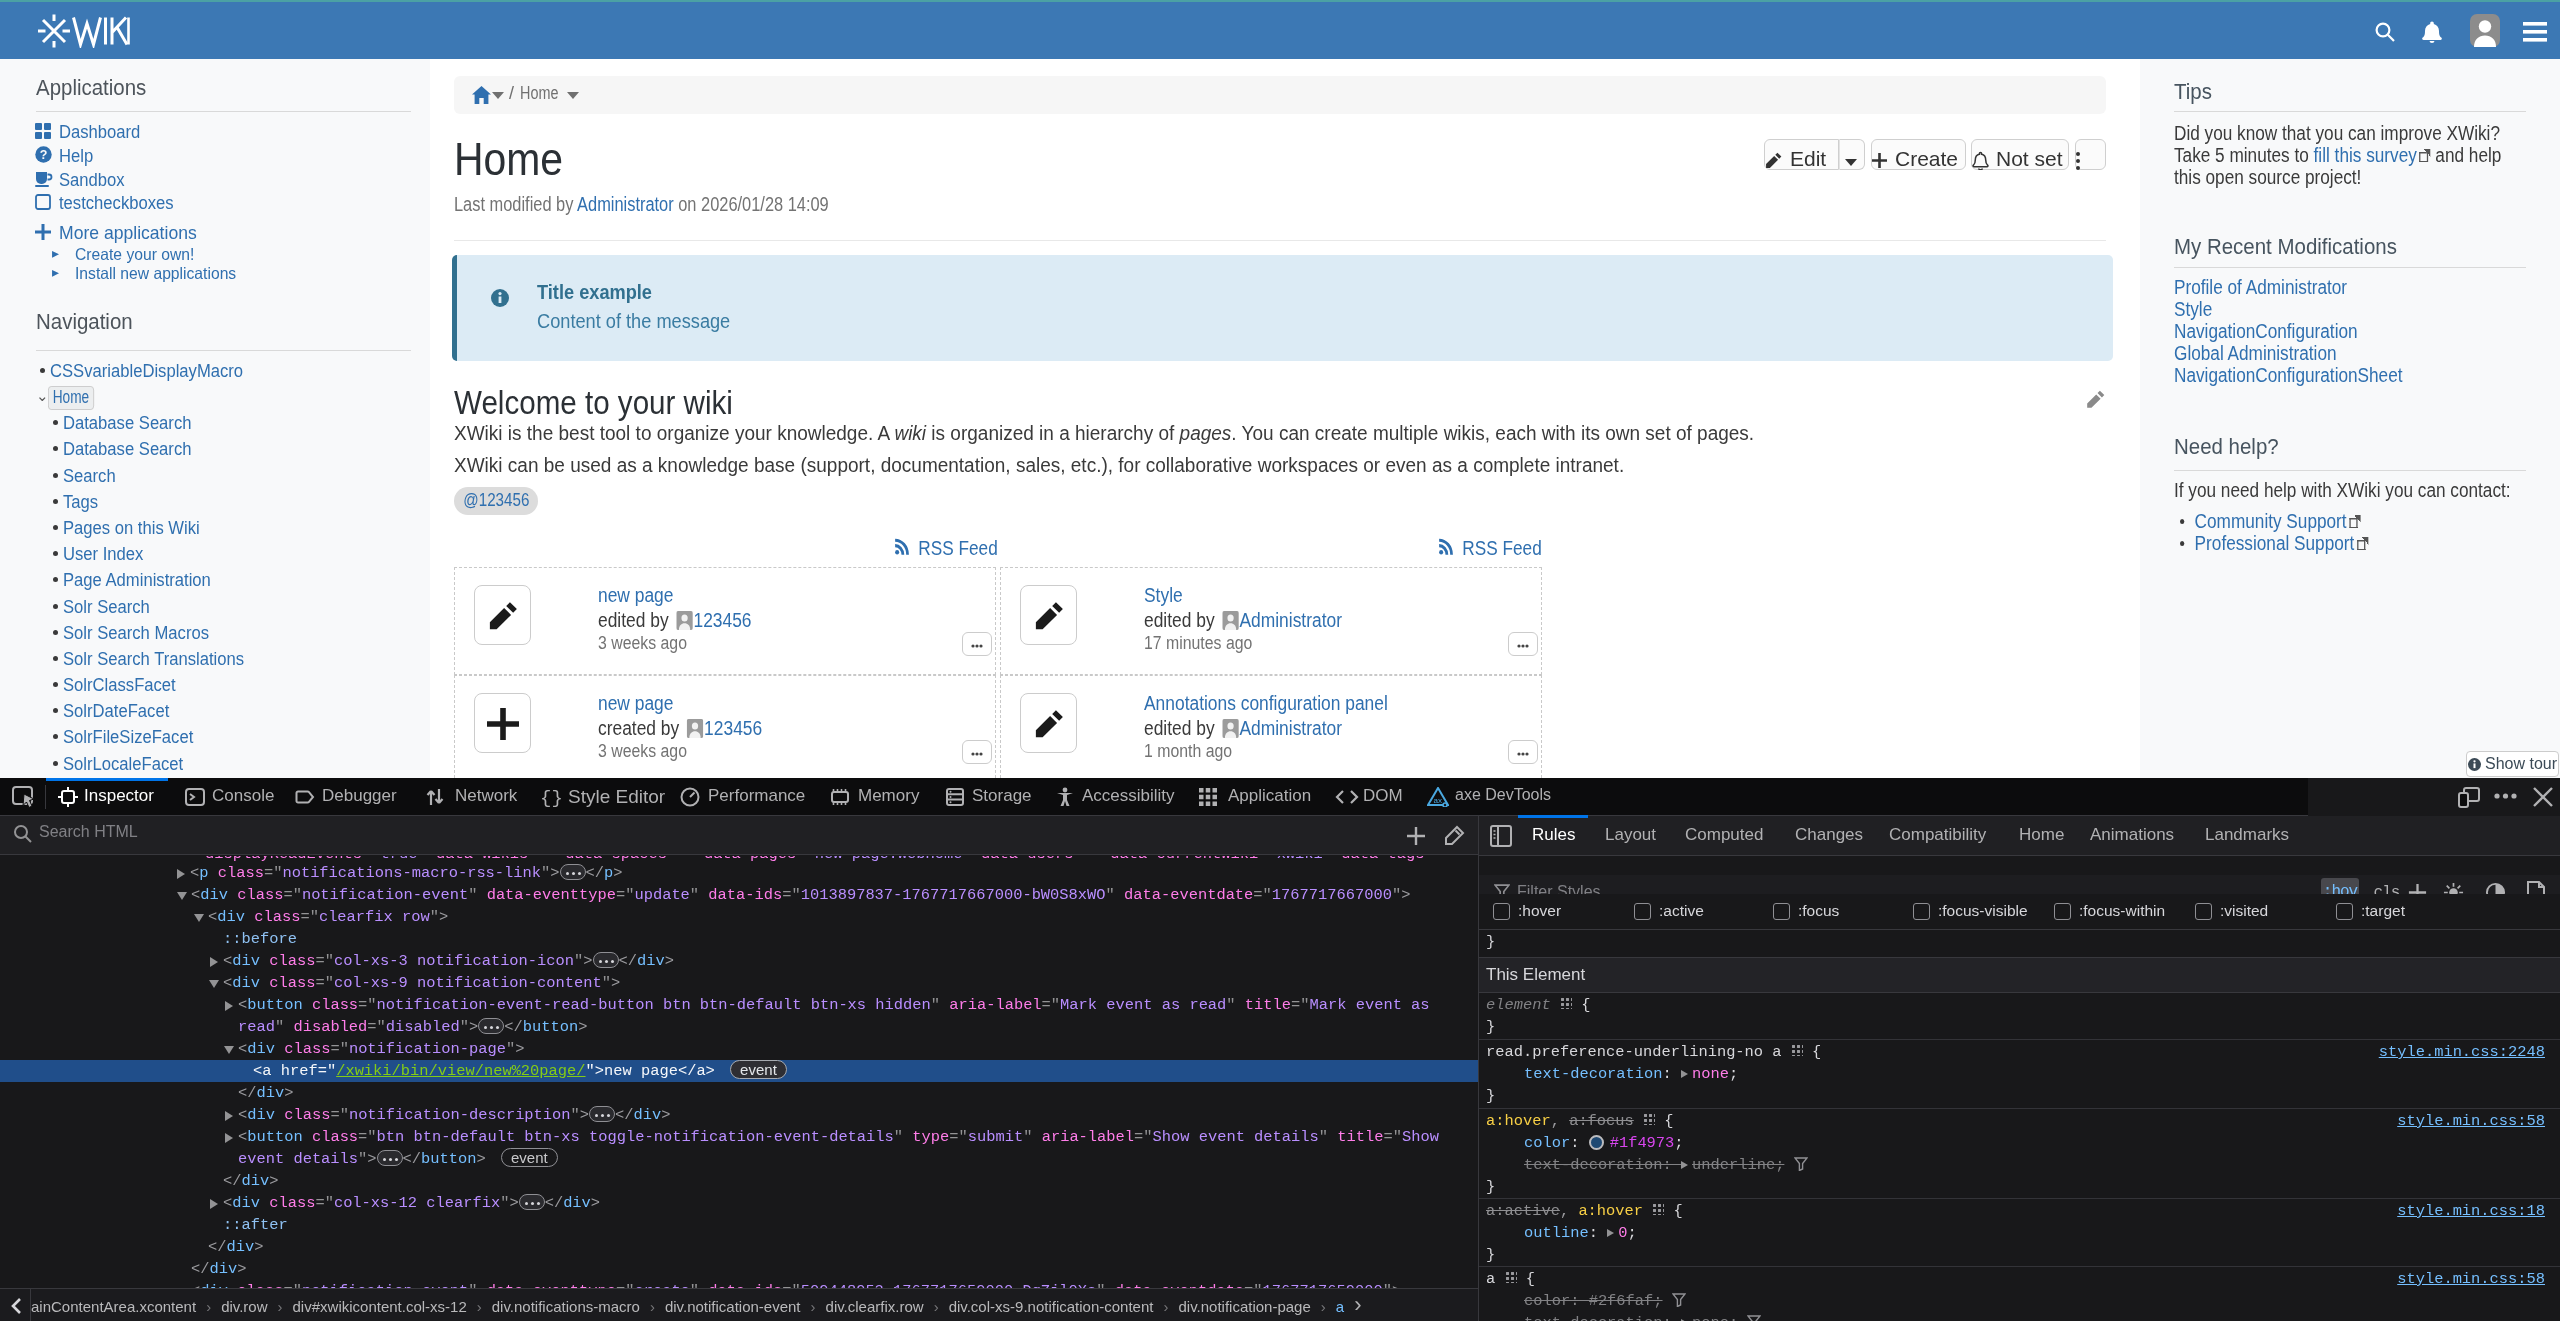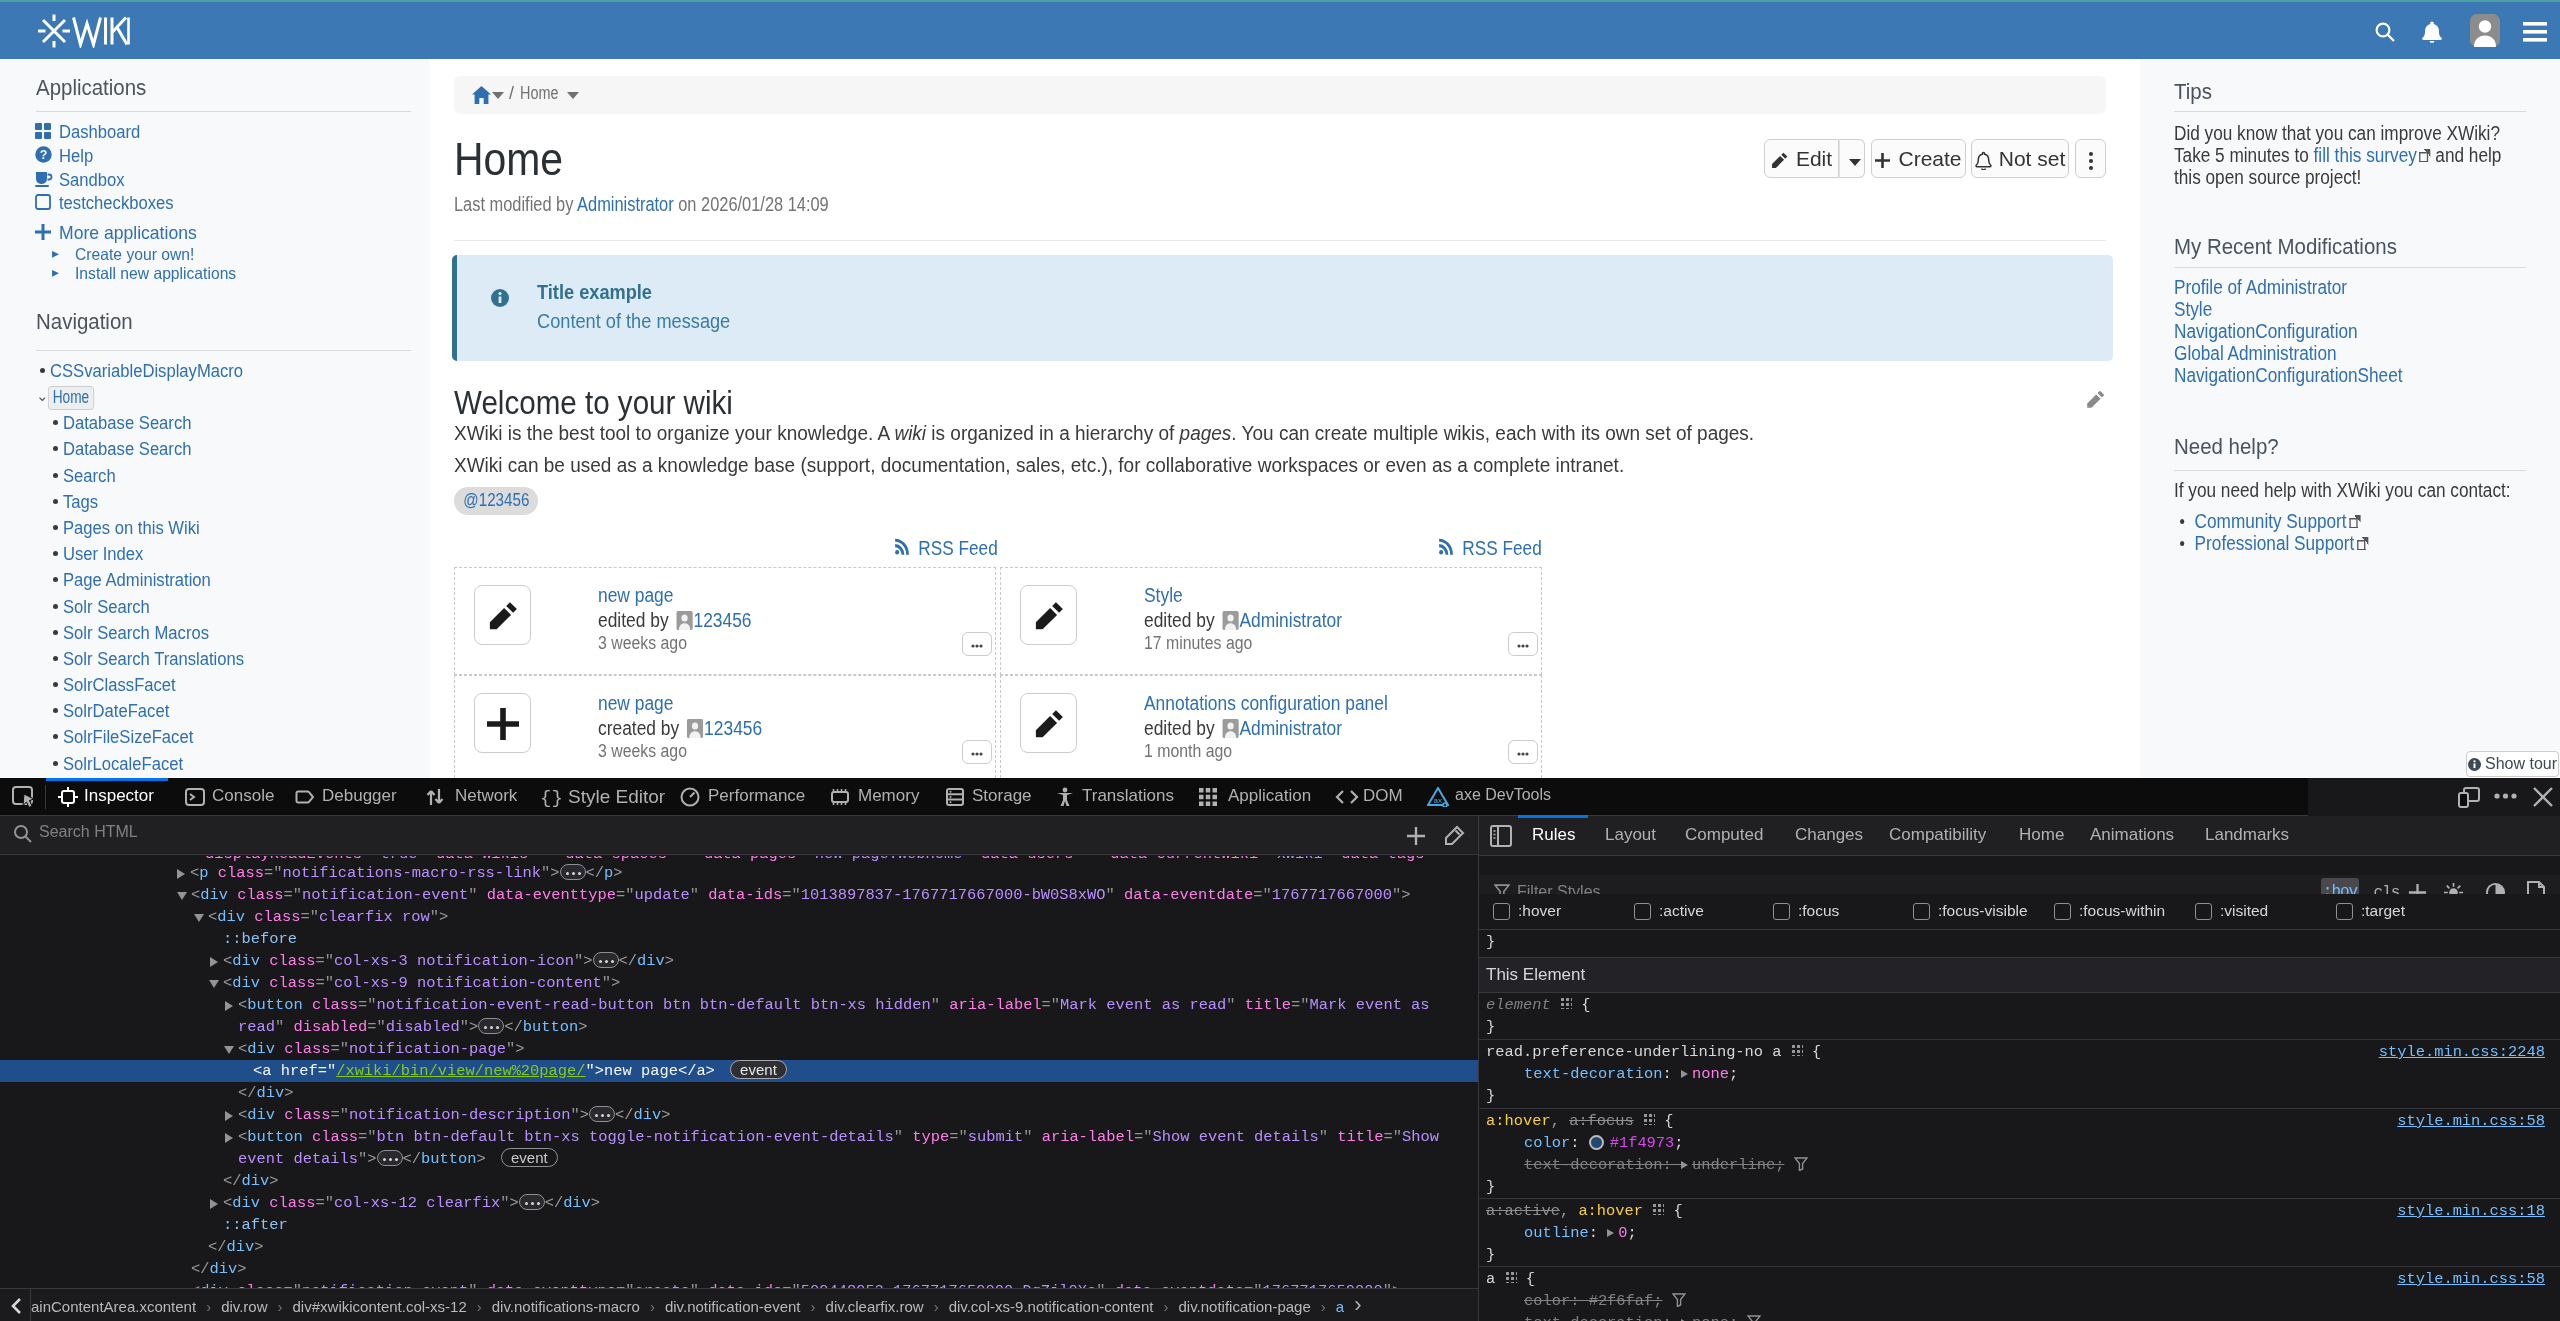--- a/index.html
+++ b/index.html
@@ -46,21 +46,21 @@
 .swatch { display:inline-block; width:15px; height:15px; border-radius:50%; background:#1f4973; border:2px solid #bcbcbf; vertical-align:-3px; margin-right:6px; }
 .funnel { display:inline-block; vertical-align:-2px; }
 .pcb { position:absolute; top:9px; width:17px; height:17px; border:1px solid #8f8f94; border-radius:3px; background:transparent; }
 
 .appic { display:inline-block; width:24px; vertical-align:-1px; }
 .subcaret { color:#2f6faf; font-size:14px; display:inline-block; width:40px; padding-left:17px; vertical-align:2px; box-sizing:border-box; }
 .navrow { position:relative; height:26.2px; }
 .bull { position:absolute; top:9px; width:5px; height:5px; border-radius:50%; background:#3a3a3a; }
 .homebox { display:inline-block; margin-left:48px; border:1px solid #c9c9c9; background:#eceeef; border-radius:4px; padding:0 5px 1px 5px; color:#2f6faf; font-size:17.5px; transform:scaleX(0.78); transform-origin:0 50%; }
 .caret { display:inline-block; width:0; height:0; border-left:6px solid transparent; border-right:6px solid transparent; border-top:7px solid #707070; }
-.btn { display:inline-block; height:39px; border:1px solid #cfcfcf; background:#fbfbfb; color:#333; font-size:21px; line-height:37px; vertical-align:top; text-align:center; box-sizing:border-box; }
+.btn { display:inline-block; height:31px; border:1px solid #cfcfcf; background:#fbfbfb; color:#333; font-size:21px; line-height:37px; vertical-align:top; text-align:left; box-sizing:border-box; }
 .blab { display:inline-block; white-space:nowrap; }
 .btn .caret { border-top-color:#333; }
 .ptxt { left:24px; font-size:20px; color:#3a3a3a; transform:scaleX(0.95); transform-origin:0 50%; white-space:nowrap; }
 .rss { text-align:right; } .rss .in { display:inline-block; transform:scaleX(0.86); transform-origin:100% 50%; white-space:nowrap; }
 .card { position:absolute; width:542px; height:108px; border:1px dashed #c9c9c9; }
 .cicon { position:absolute; left:19px; top:17px; width:57px; height:60px; border:1px solid #ccc; border-radius:8px; text-align:center; line-height:58px; }
 .cicon svg { vertical-align:middle; }
 .ctitle { position:absolute; left:143px; top:16px; font-size:20px; color:#2f6faf; transform:scaleX(0.87); transform-origin:0 50%; white-space:nowrap; }
 .cby { position:absolute; left:143px; top:41px; font-size:20px; color:#3a3a3a; transform:scaleX(0.87); transform-origin:0 50%; white-space:nowrap; }
 .cby .miniav { display:inline-block; vertical-align:-3px; margin:0 1px 0 3px; }
@@ -385,21 +385,21 @@
           <path d="M2 7.3 H18 M2 12.6 H18" stroke="#b1b1b3" stroke-width="2"></path>
           <circle cx="5.5" cy="4.7" r="1" fill="#b1b1b3"></circle>
           <circle cx="5.5" cy="10" r="1" fill="#b1b1b3"></circle>
           <circle cx="5.5" cy="15.3" r="1" fill="#b1b1b3"></circle>
         </svg></span>
       <span class="abs" style="left:972px;top:8px;font-size:17px;color:#b1b1b3">Storage</span>
 <span class="abs" style="left:1055px;top:9px"><svg width="20" height="20" viewBox="0 0 20 20">
           <circle cx="10" cy="3" r="2.4" fill="#b1b1b3"></circle>
           <path d="M2 6 H18 L12 8 V13 L14.5 19 H11.5 L10 14 L8.5 19 H5.5 L8 13 V8 Z" fill="#b1b1b3"></path>
         </svg></span>
-      <span class="abs" style="left:1082px;top:8px;font-size:17px;color:#b1b1b3">Translations</span>
+      <span class="abs" style="left:1082px;top:8px;font-size:17px;color:#b1b1b3">Accessibility</span>
 <span class="abs" style="left:1198px;top:9px"><svg width="20" height="20" viewBox="0 0 20 20">
           <g fill="#b1b1b3">
             <rect x="1" y="1" width="4.5" height="4.5"></rect>
             <rect x="7.75" y="1" width="4.5" height="4.5"></rect>
             <rect x="14.5" y="1" width="4.5" height="4.5"></rect>
             <rect x="1" y="7.75" width="4.5" height="4.5"></rect>
             <rect x="7.75" y="7.75" width="4.5" height="4.5"></rect>
             <rect x="14.5" y="7.75" width="4.5" height="4.5"></rect>
             <rect x="1" y="14.5" width="4.5" height="4.5"></rect>
             <rect x="7.75" y="14.5" width="4.5" height="4.5"></rect>

